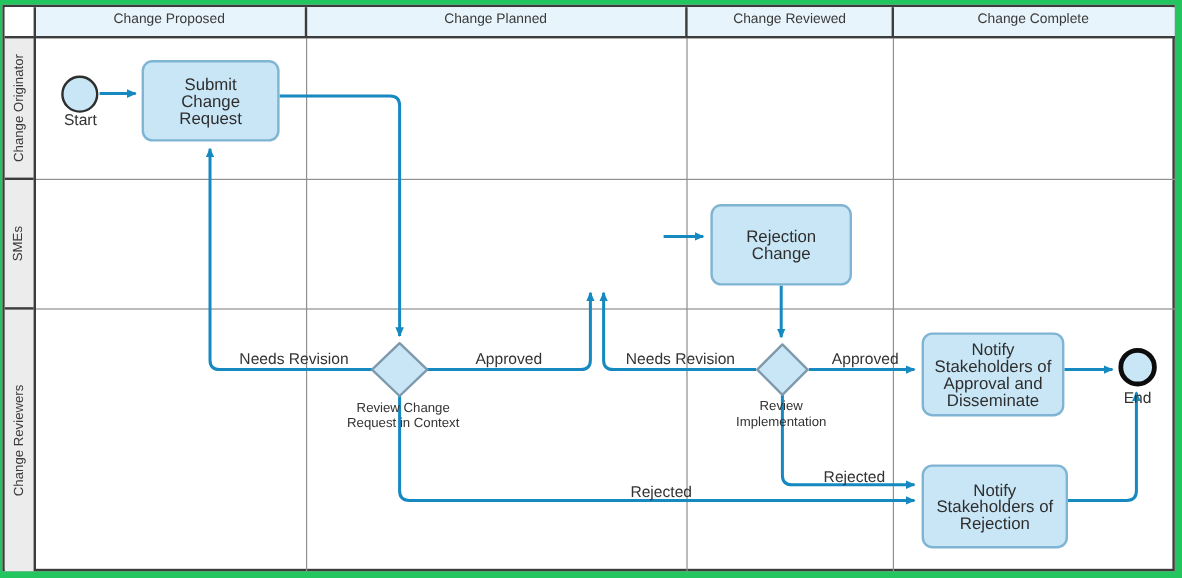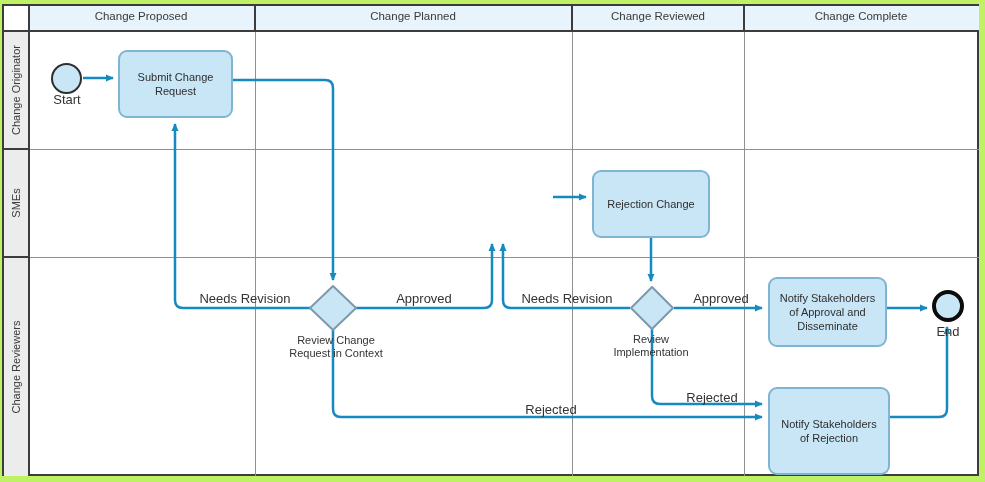--- a/index.html
+++ b/index.html
@@ -1,17 +1,17 @@
 <!DOCTYPE html>
 <html><head>
 <meta charset="utf-8">
 <style>
   html,body{margin:0;padding:0;background:#fff;}
   .stage{
-    position:relative;width:985px;height:482px;background:#bef264;overflow:hidden;
+    position:relative;width:985px;height:482px;background:#22c55e;overflow:hidden;
     font-family:"Liberation Sans",sans-serif;color:#333;
   }
   
   .frame{position:absolute;left:2px;top:4px;width:977px;height:472px;
     border:2px solid #3c3c3c;box-sizing:border-box;background:#fff;z-index:1;}
   .header-strip{position:absolute;left:4px;top:6px;width:975px;height:24px;background:#e8f4fb;z-index:2;}
   .corner-cell{position:absolute;left:4px;top:6px;width:24px;height:24px;background:#fff;
     border-right:2px solid #3c3c3c;z-index:3;}
   .lane-strip{position:absolute;left:4px;top:30px;width:24px;height:446px;background:#ececec;
     border-right:2px solid #3c3c3c;box-sizing:content-box;z-index:2;}
@@ -23,21 +23,21 @@
   .hdr-label{position:absolute;top:10px;font-size:11.5px;color:#3a3a3a;text-align:center;
     transform:translateX(-50%);white-space:nowrap;z-index:5;}
   .lane-label{position:absolute;left:4px;width:24px;display:flex;align-items:center;
     justify-content:center;z-index:5;}
   .lane-label span{transform:rotate(-90deg);white-space:nowrap;font-size:11px;color:#3a3a3a;}
   
   .flows{position:absolute;left:0;top:0;width:985px;height:482px;z-index:6;}
   
   .task{position:absolute;background:#c9e6f6;border:2px solid #7fb4d3;border-radius:9px;
     box-sizing:border-box;display:flex;align-items:center;justify-content:center;
-    text-align:center;font-size:11px;line-height:14px;color:#2e2e2e;z-index:7;padding:2px 8px;}
+    text-align:center;font-size:14px;line-height:14px;color:#2e2e2e;z-index:7;padding:2px 8px;}
   .task.plan{padding:2px 16px;}
   .event{position:absolute;border-radius:50%;background:#c9e6f6;box-sizing:border-box;z-index:7;}
   .event.start{left:51px;top:63px;width:31px;height:31px;border:2px solid #2e2e2e;}
   .event.end{left:932px;top:290px;width:32px;height:32px;border:4px solid #0c0c0c;}
   .flow-label{position:absolute;transform:translateX(-50%);font-size:13px;color:#333;
     white-space:nowrap;z-index:8;}
   .gw-label{position:absolute;transform:translateX(-50%);font-size:11px;line-height:13px;
     color:#333;text-align:center;z-index:8;}
 </style>
 </head>
@@ -106,21 +106,21 @@
 
   <div class="task" style="left:118px;top:50px;width:115px;height:68px">
     <span>Submit Change Request</span>
   </div>
   <div class="task" style="left:592px;top:170px;width:118px;height:68px">
     <span>Rejection Change</span>
   </div>
   <div class="task" style="left:768px;top:277px;width:119px;height:70px">
     <span>Notify Stakeholders of Approval and Disseminate</span>
   </div>
-  <div class="task" style="left:768px;top:387px;width:122px;height:88px">
+  <div class="task" style="left:768px;top:387px;width:122px;height:70px">
     <span>Notify Stakeholders of Rejection</span>
   </div>
 
   <div class="event start"></div>
   <div class="event end"></div>
   <div class="flow-label" style="left:67px;top:92px">Start</div>
   <div class="flow-label" style="left:948px;top:324px">End</div>
 
   <div class="gw-label" style="left:336px;top:334px;width:104px">Review Change Request in Context</div>
   <div class="gw-label" style="left:651px;top:333px;width:95px">Review Implementation</div>

